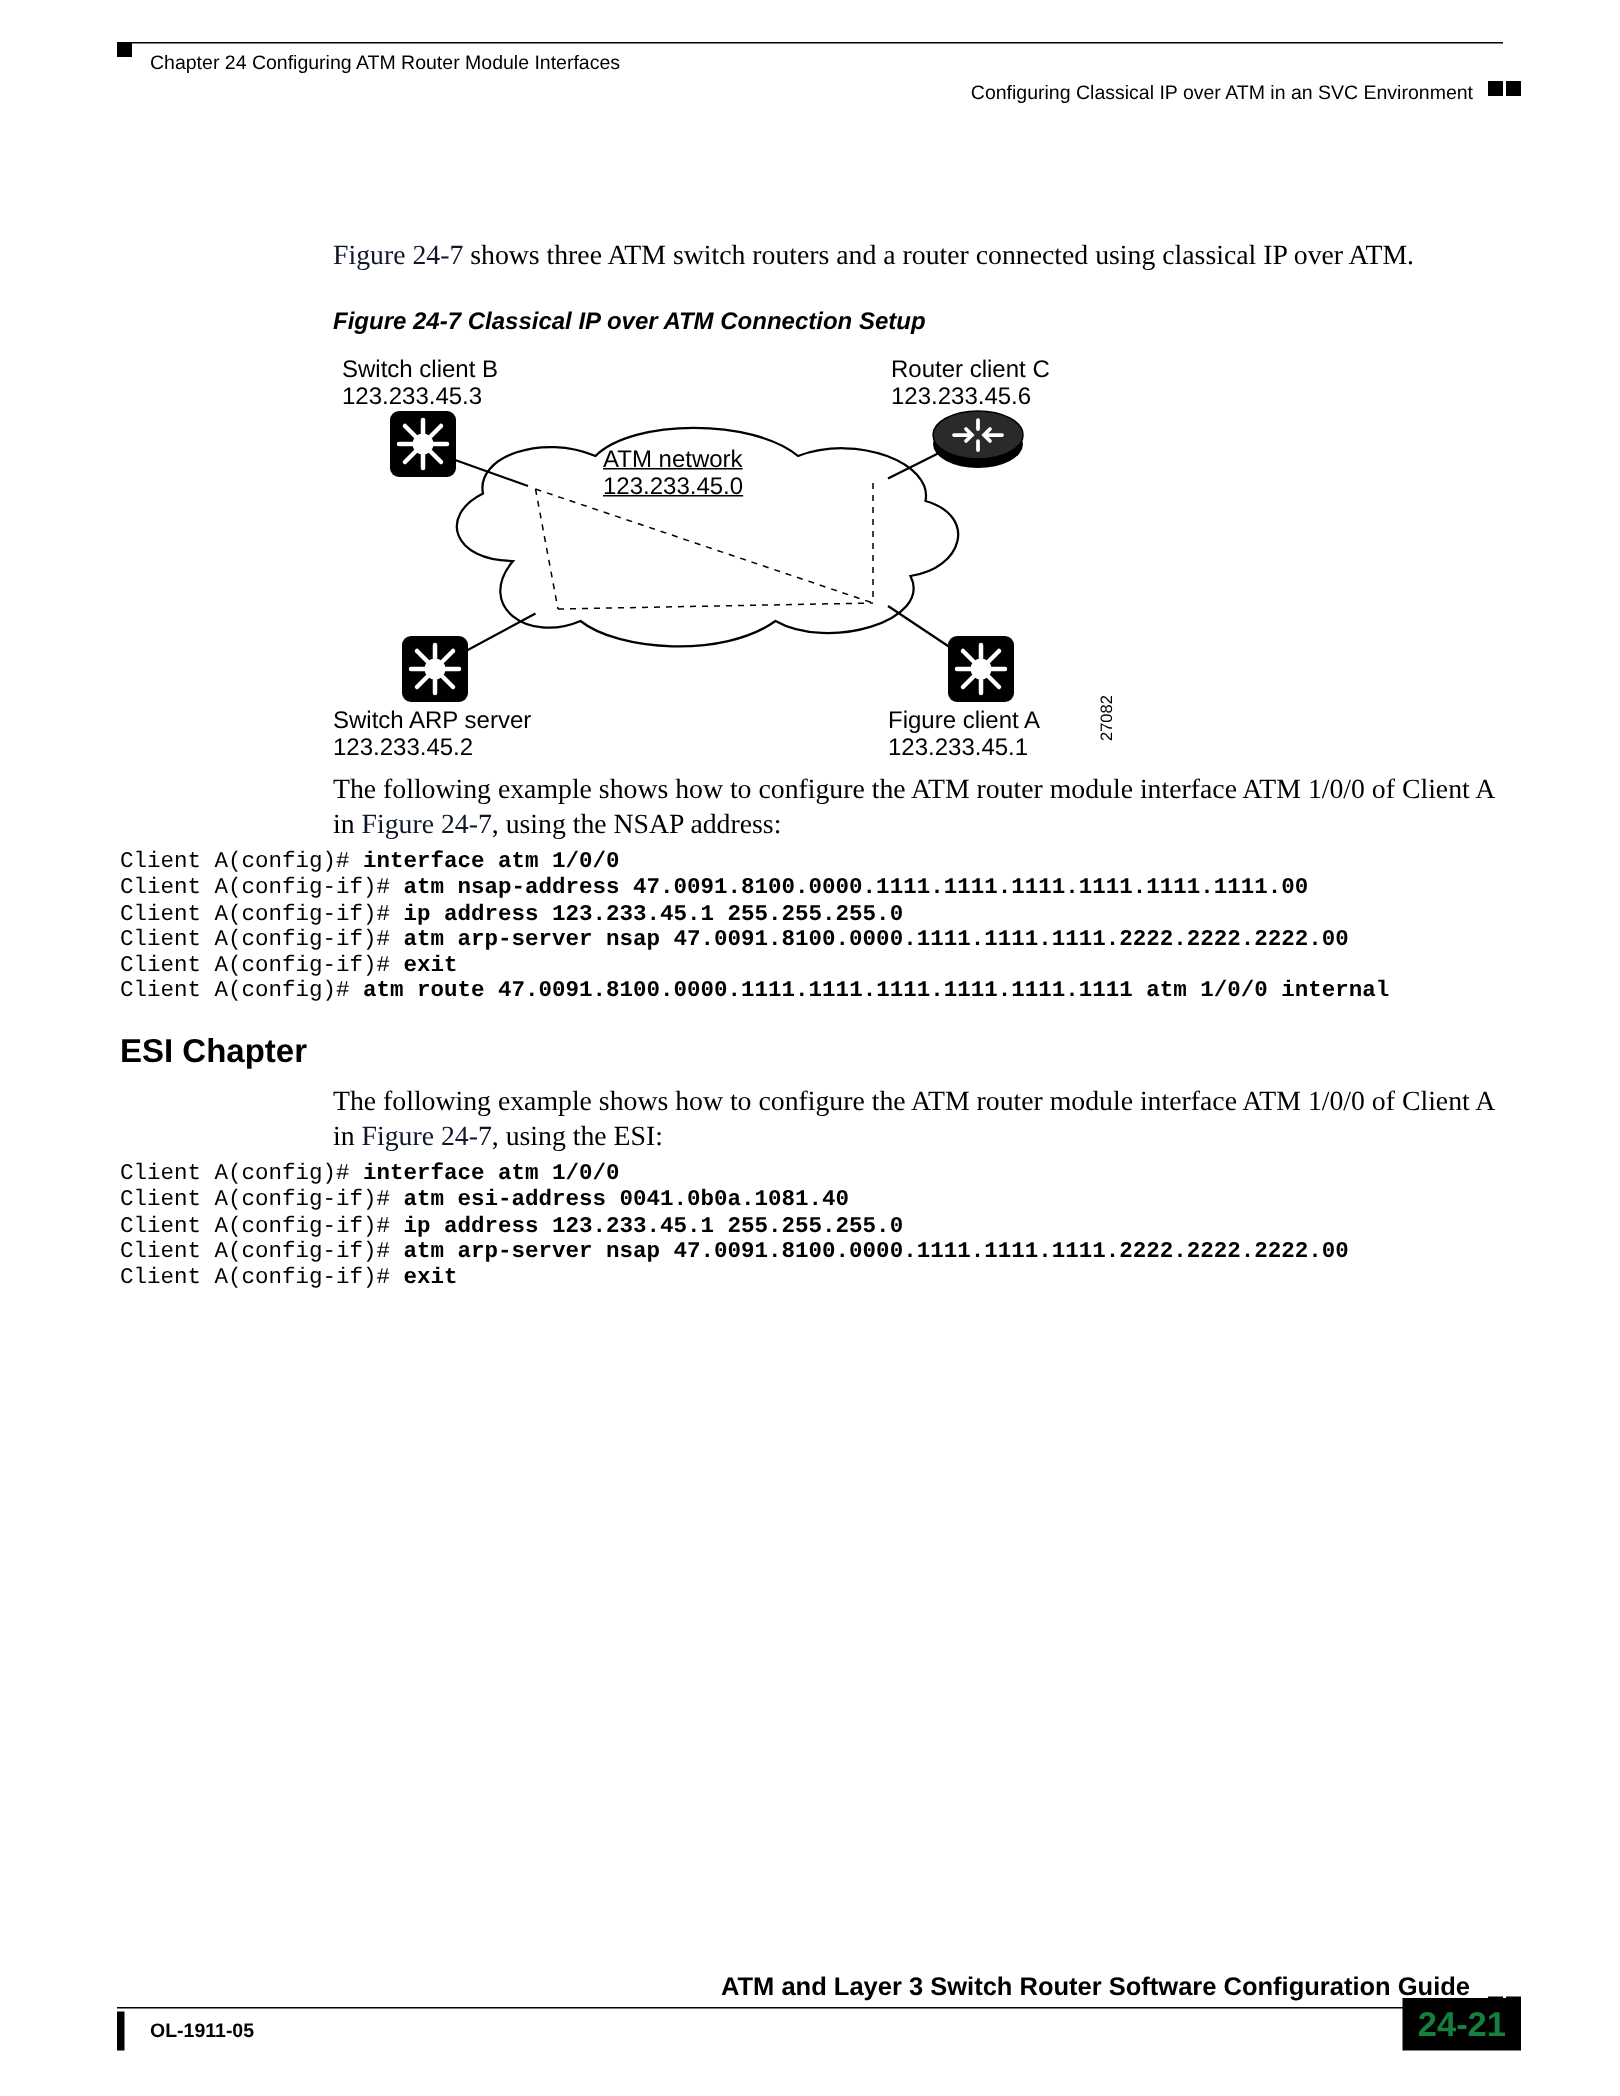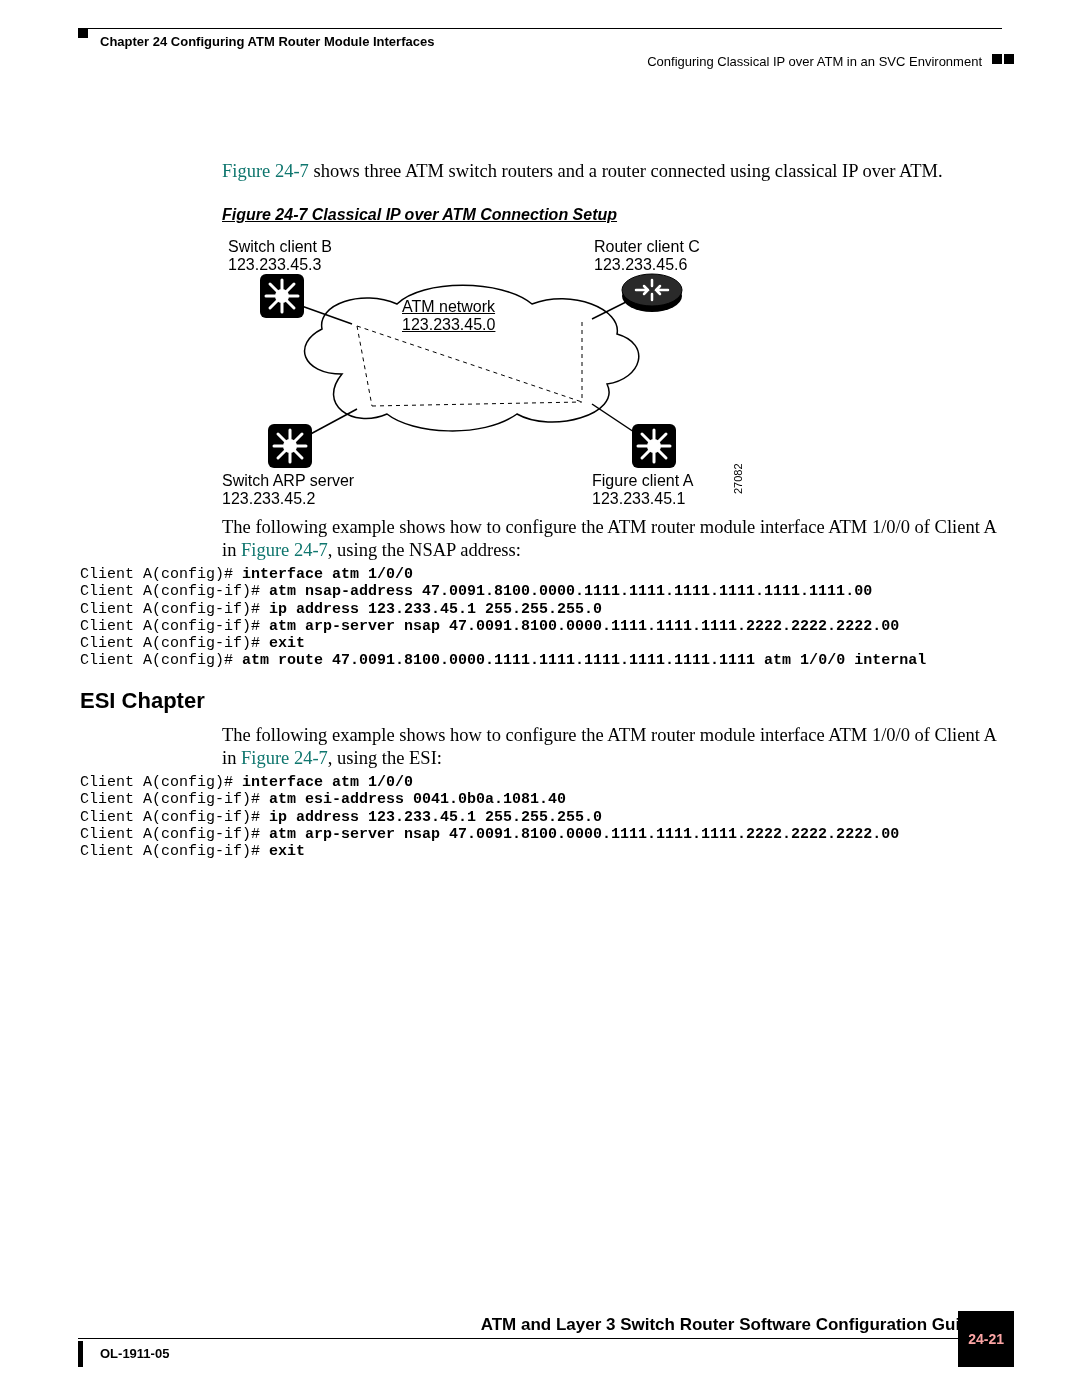--- a/index.html
+++ b/index.html
@@ -23,21 +23,21 @@
     top: 28px;
     width: 924px;
     border-top: 1px solid #000;
   }
   .hdr-left {
     position: absolute;
     left: 100px;
     top: 34px;
     font-family: Arial, Helvetica, sans-serif;
     font-size: 13px;
-    font-weight: bold;
+    font-weight: normal;
   }
   .hdr-right {
     position: absolute;
     right: 98px;
     top: 54px;
     font-family: Arial, Helvetica, sans-serif;
     font-size: 13px;
     font-weight: normal;
   }
   .hdr-box-left {
@@ -72,21 +72,21 @@
     left: 80px;
   }
   .body-p {
     font-family: "Times New Roman", Times, serif;
     font-size: 18.5px;
     position: absolute;
     left: 222px;
     width: 780px;
     line-height: 1.25;
   }
-  .link { color: #0f766e; }
+  .link { color: #0f172a; }
   .fig-caption {
     font-family: Arial, Helvetica, sans-serif;
     font-style: italic;
     font-weight: bold;
     font-size: 16px;
     position: absolute;
     left: 222px;
   }
   .diagram {
     position: absolute;
@@ -127,25 +127,25 @@
     bottom: 36px;
     font-family: Arial, Helvetica, sans-serif;
     font-size: 13px;
     font-weight: bold;
   }
   .pageno {
     position: absolute;
     right: 66px;
     bottom: 30px;
     background: #000;
-    color: #fca5a5;
-    font-family: Arial, Helvetica, sans-serif;
-    font-size: 14px;
-    font-weight: bold;
-    padding: 20px 10px;
+    color: #15803d;
+    font-family: Arial, Helvetica, sans-serif;
+    font-size: 23px;
+    font-weight: bold;
+    padding: 4px 10px;
   }
   .ftr-bar {
     position: absolute;
     left: 78px;
     bottom: 30px;
     width: 5px;
     height: 26px;
     background: #000;
   }
   .ftr-box-r {
@@ -190,21 +190,21 @@
   <div class="hdr-left">Chapter 24    Configuring ATM Router Module Interfaces</div>
   <div class="hdr-right">Configuring Classical IP over ATM in an SVC Environment</div>
   <div class="hdr-box-right-1"></div>
   <div class="hdr-box-right-2"></div>
 
 
   <div class="body-p" style="top:160px;">
     <span class="link">Figure 24-7</span><span> shows three ATM switch routers and a router connected using classical IP over ATM.</span>
   </div>
 
-  <div class="fig-caption" style="top:206px;text-decoration:underline;">Figure 24-7   Classical IP over ATM Connection Setup</div>
+  <div class="fig-caption" style="top:206px;">Figure 24-7   Classical IP over ATM Connection Setup</div>
 
   <div class="diagram">
     <svg width="540" height="270" viewBox="0 0 540 270">
 
       <path d="M120 140 
                C80 140 70 110 100 95
                C95 70 140 55 175 70
                C200 45 280 45 310 70
                C350 55 400 75 395 100
                C430 110 420 145 385 150

